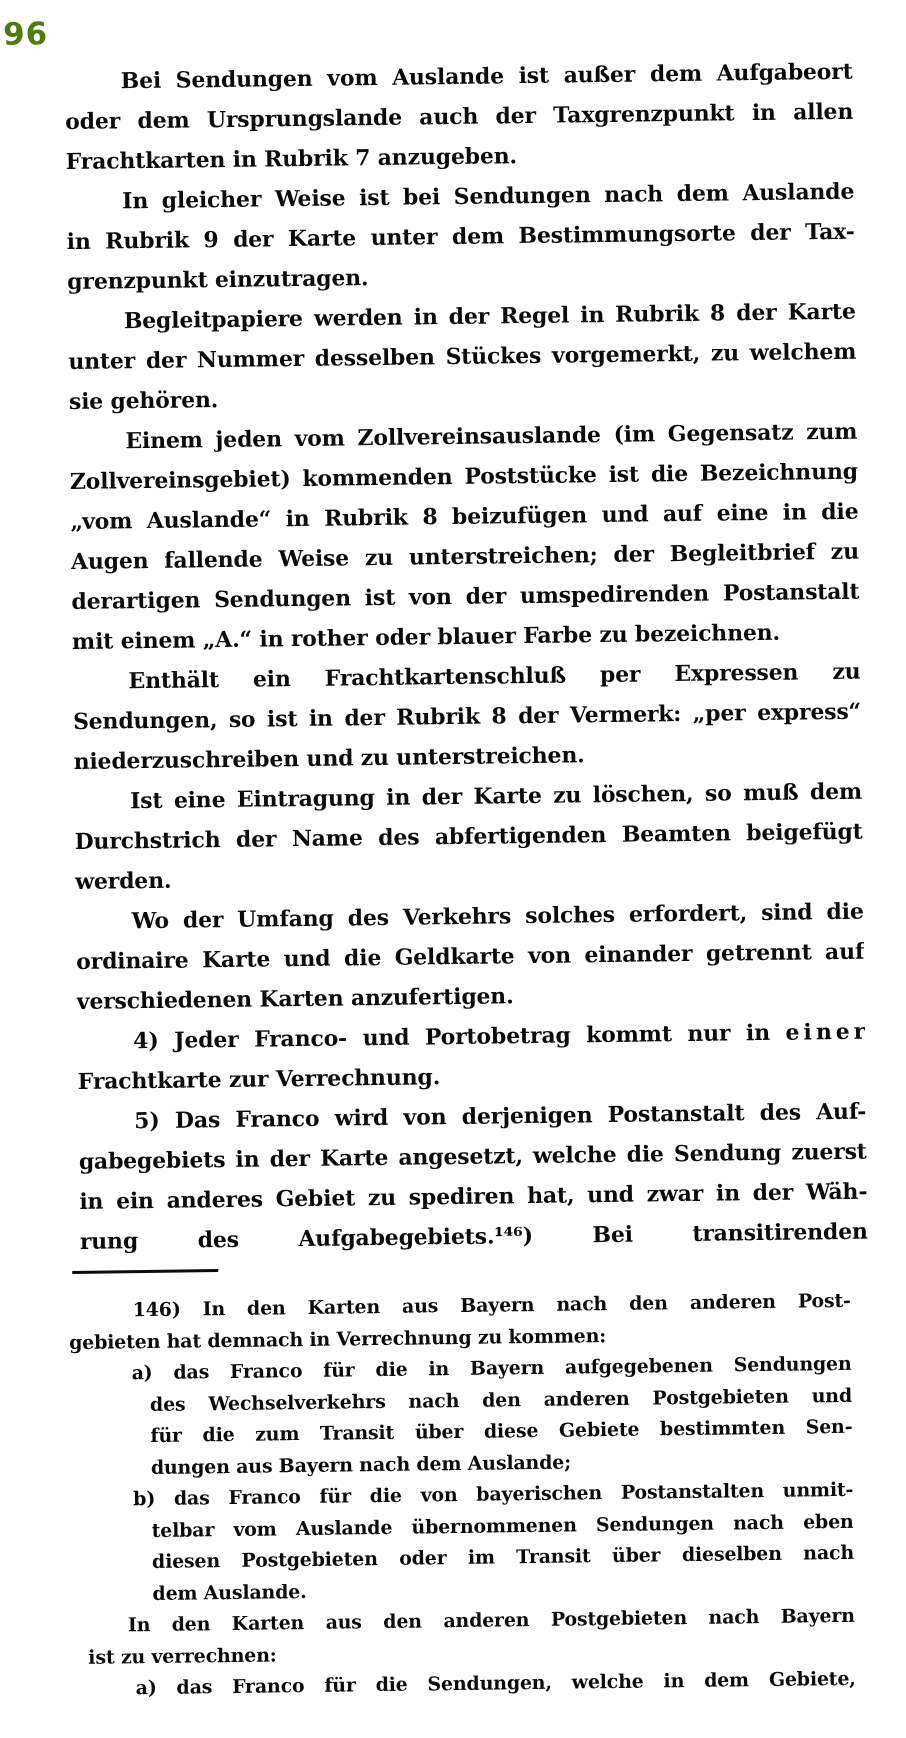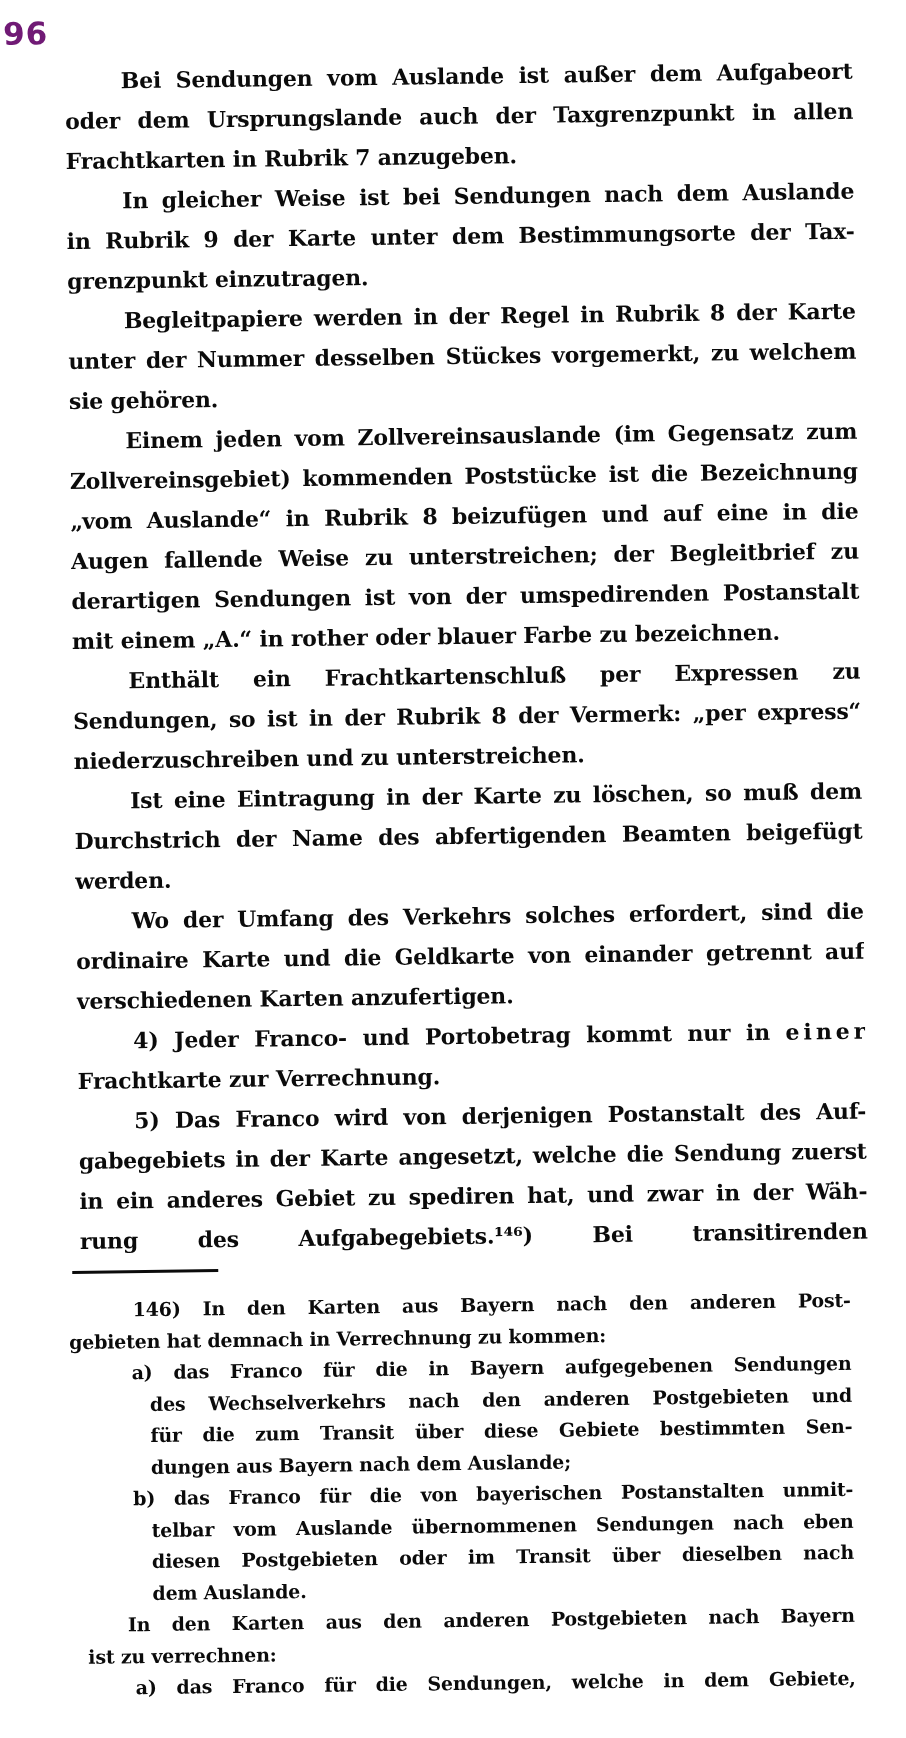--- a/index.html
+++ b/index.html
@@ -22,21 +22,21 @@
     transform: rotate(-0.75deg);
     transform-origin: 50% 50%;
   }
   .page-number {
     position: absolute;
     left: 14px; top: 10px;
     font-family: "DejaVu Sans", sans-serif;
     font-weight: bold;
     font-size: 31px;
     letter-spacing: 1px;
-    color: #701a75;
+    color: #4d7c0f;
   }
   .body-block {
     position: absolute;
     left: 75px; top: 56px;
     width: 788px;
     font-family: "DejaVu Serif", serif;
     font-weight: bold;
     font-size: 22px;
     letter-spacing: -0.2px;
     line-height: 40px;

